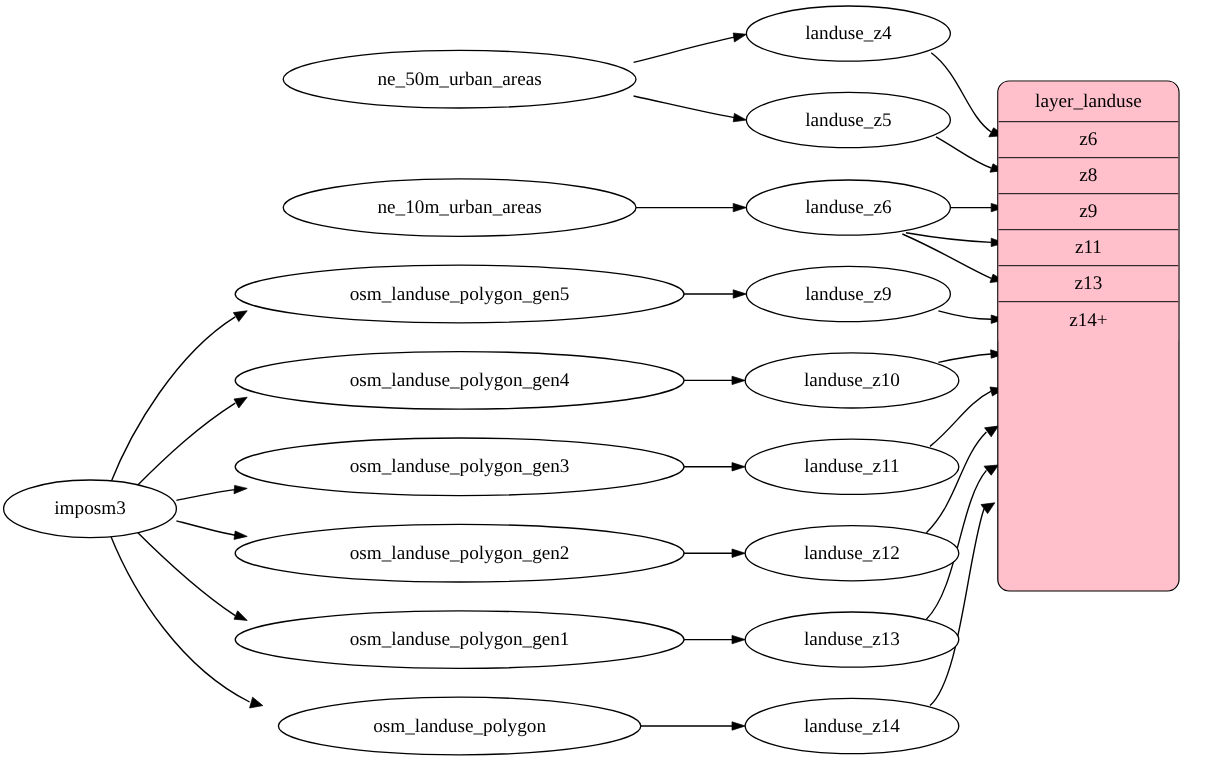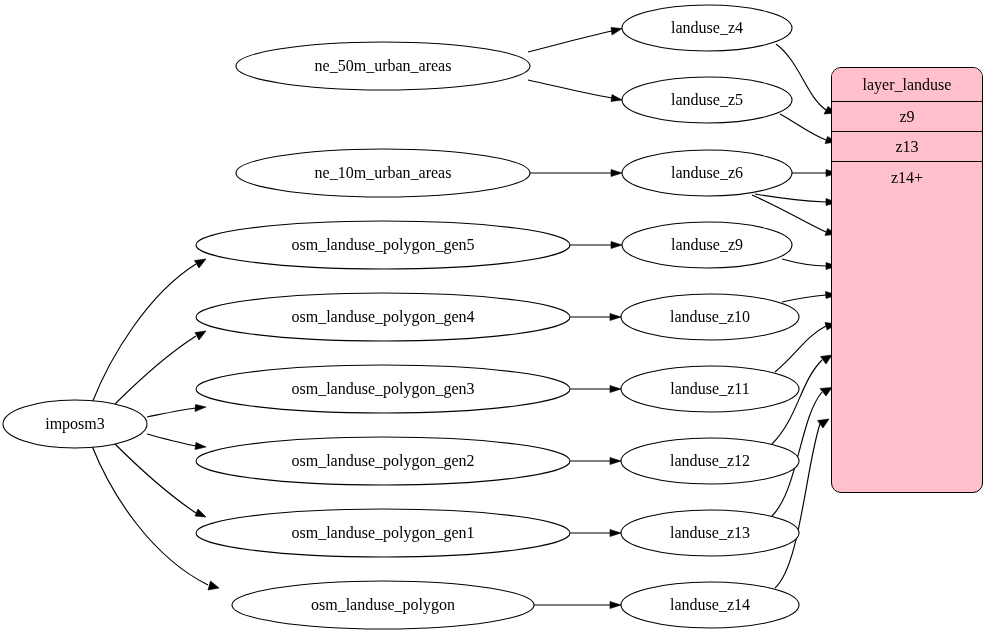--- a/index.html
+++ b/index.html
@@ -235,18 +235,21 @@
       </g>
       <g>
         <ellipse class="ell-shape" cx="710" cy="605" rx="89" ry="23"></ellipse>
         <text class="ell-label" x="710" y="606">landuse_z14</text>
       </g>
     </g>
   </svg>
 
   <div id="table-node">
     <div class="trow head">layer_landuse</div>
+    <div class="trow">z6</div>
+    <div class="trow">z8</div>
     <div class="trow">z9</div>
+    <div class="trow">z11</div>
     <div class="trow">z13</div>
     <div class="trow last">z14+</div>
   </div>
 
 </div>
 
 </body></html>

